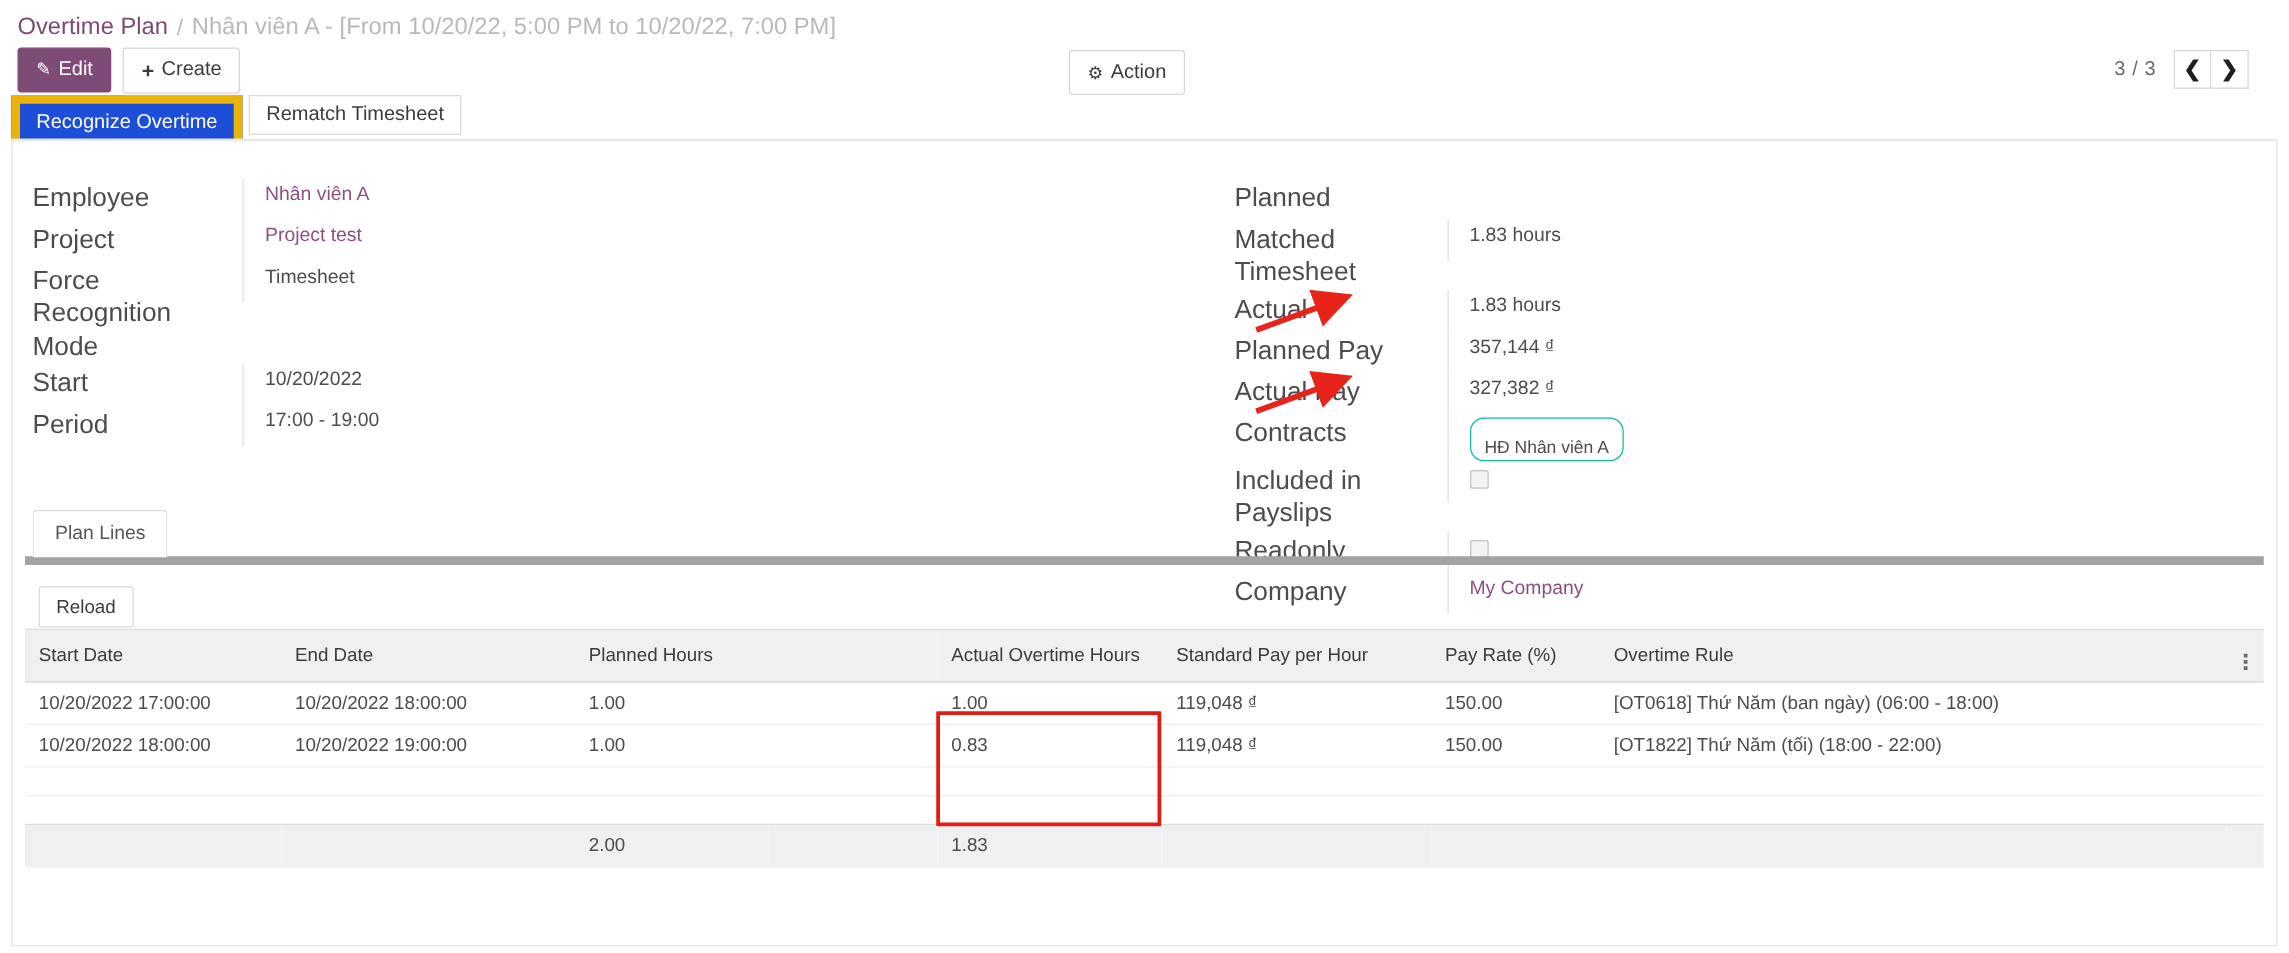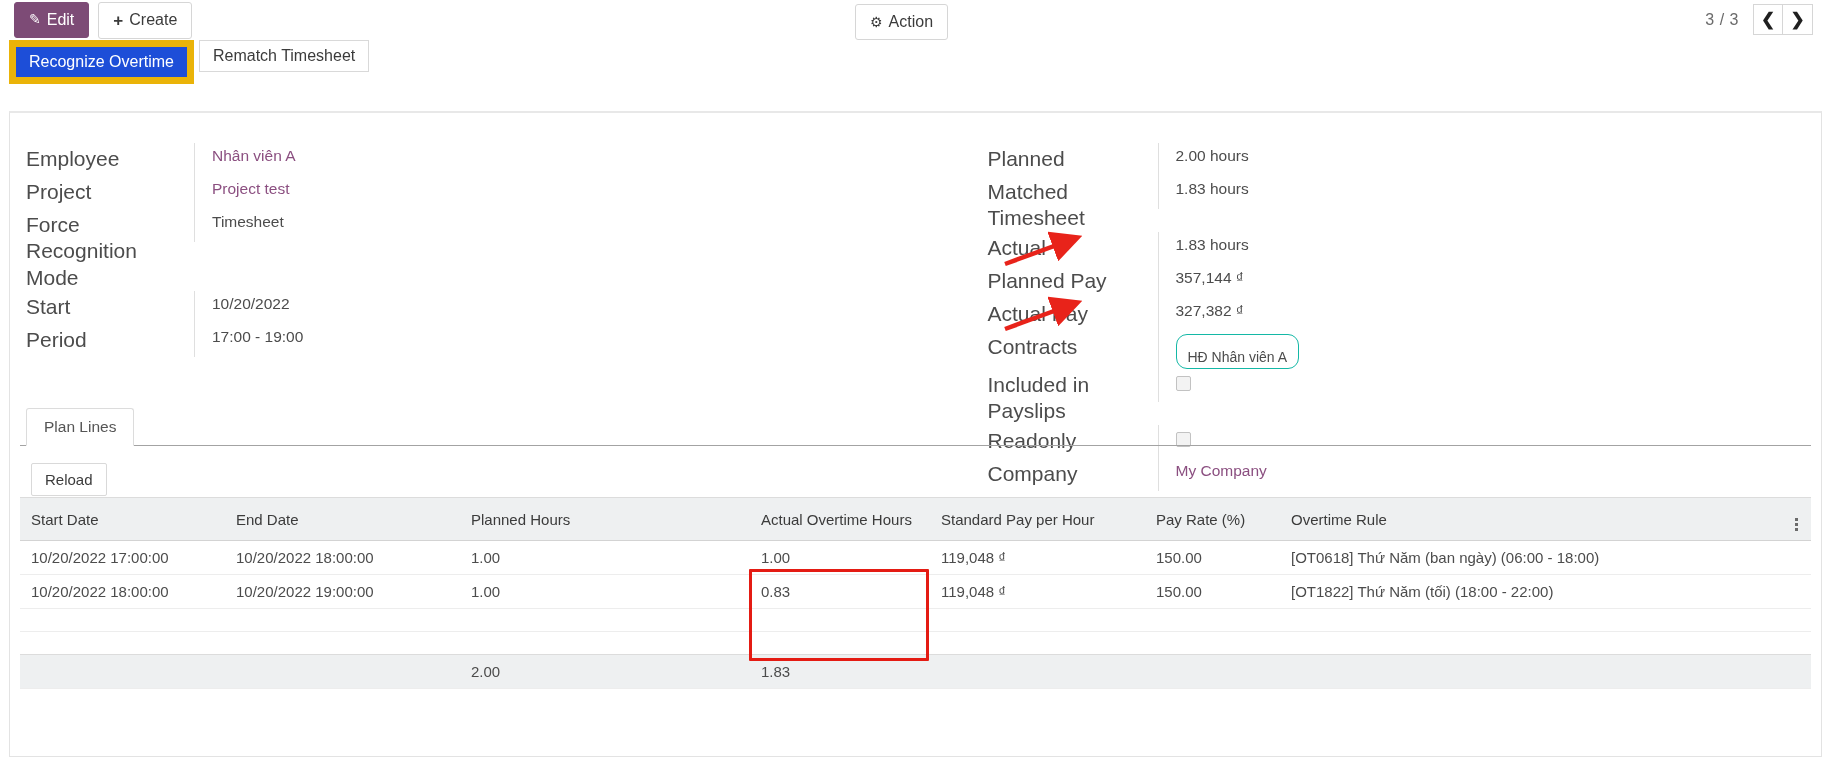--- a/index.html
+++ b/index.html
@@ -37,21 +37,21 @@
   .btn-primary { background: #7d4b76; color: #ffffff; border: 1px solid #7d4b76; }
   .btn-secondary { background: #ffffff; color: #3b3b3b; border: 1px solid #d6d6d6; }
   .btn-edit { margin-right: 9px; }
   .icon-pencil { font-size: 14px; display:inline-block; transform: translateY(-1px); }
   .icon-plus { font-size: 17px; font-weight: 700; display:inline-block; }
   .icon-gear { font-size: 14px; display:inline-block; }
 
   .action-wrap { position: absolute; left: 855px; top: 4px; }
 
   .pager {
-    position: absolute; right: 18px; top: 4px;
+    position: absolute; right: 32px; top: 4px;
     display: flex; align-items: center; gap: 14px;
   }
   .pager-count { font-size: 16px; color: #6b6b6b; letter-spacing: .5px; }
   .pager-btns { display: flex; }
   .pager-btn {
     width: 30px; height: 31px; background:#fff; border: 1px solid #d6d6d6;
     display: flex; align-items: center; justify-content: center;
     font-size: 17px; color: #1f1f1f; cursor: pointer; font-weight: 700;
   }
   .pager-btn + .pager-btn { border-left: none; }
@@ -95,21 +95,21 @@
     padding: 14px 11px 2px; font-size: 14px; color: #4c4c4c; background: #fff;
   }
   .cbox {
     width: 15px; height: 15px; border: 1px solid #c2c2c2;
     background: #f3f3f3; border-radius: 2px; display: inline-block;
     margin-top: 4px; cursor: pointer;
   }
 
   
   .notebook { position: absolute; left: 10px; top: 295px; right: 10px; }
-  .nb-tabs { display: flex; border-bottom: 1px solid #a3a3a3; padding-left: 6px; }
+  .nb-tabs { display: flex; border-bottom: 7px solid #a3a3a3; padding-left: 6px; }
   .nb-tab {
     font-size: 15.5px; padding: 9px 17px; color: #555;
     border: 1px solid #dcdcdc; border-bottom: 1px solid #fff;
     border-radius: 3px 3px 0 0; background: #fff; margin-bottom: -1px; cursor: pointer;
   }
 
   .reload-row { padding: 17px 0 0 11px; }
   .reload-btn {
     font-size: 15px; padding: 7px 13px; background:#fff;
     border: 1px solid #d9d9d9; border-radius: 2px; color: #3b3b3b; cursor: pointer;
@@ -148,20 +148,25 @@
   .redbox {
     position: absolute; border: 3px solid #e41b13; pointer-events: none;
     border-radius: 1px;
   }
 </style>
 </head>
 <body>
 
 <div class="app">
 
+  <div class="breadcrumb-bar">
+    <span class="bc-main">Overtime Plan</span>
+    <span class="bc-sep">/</span>
+    <span class="bc-sub">Nhân viên A - [From 10/20/22, 5:00 PM to 10/20/22, 7:00 PM]</span>
+  </div>
 
   <div class="control-bar">
     <button class="btn btn-primary btn-edit">
       <span class="icon-pencil">✎</span>
       <span>Edit</span>
     </button>
     <button class="btn btn-secondary">
       <span class="icon-plus">+</span>
       <span>Create</span>
     </button>
@@ -210,21 +215,20 @@
         </div>
         <div class="frow">
           <div class="flabel">Period</div>
           <div class="fvalue plain">17:00 - 19:00</div>
         </div>
       </div>
 
       <div class="col col-right">
         <div class="frow">
           <div class="flabel">Planned</div>
-          <div class="fvalue plain">2.00 hours</div>
         </div>
         <div class="frow">
           <div class="flabel">Matched Timesheet</div>
           <div class="fvalue plain">1.83 hours</div>
         </div>
         <div class="frow">
           <div class="flabel">Actual</div>
           <div class="fvalue plain">1.83 hours</div>
         </div>
         <div class="frow">

